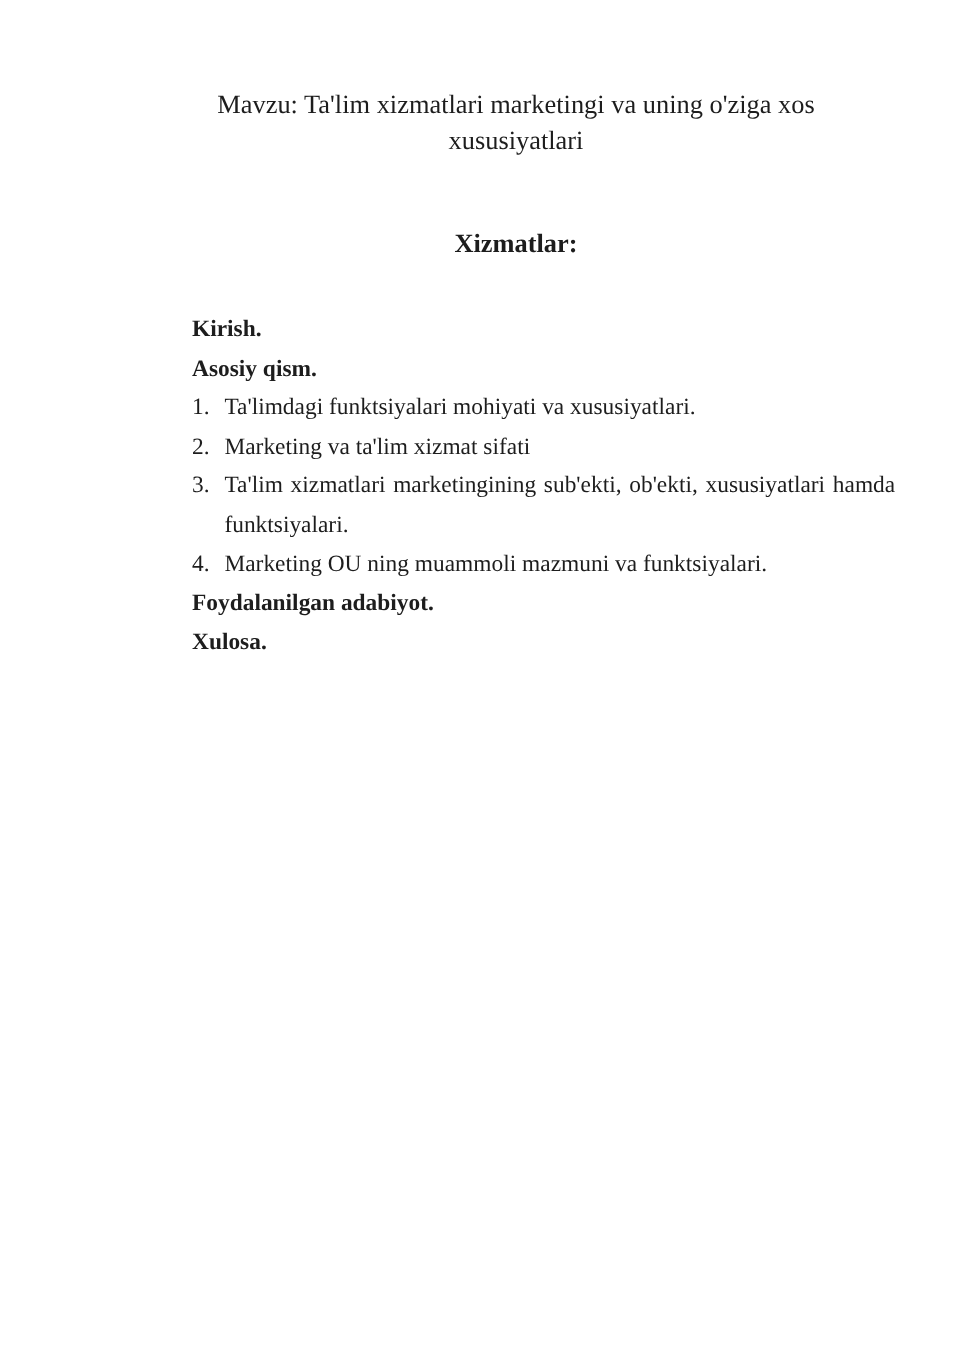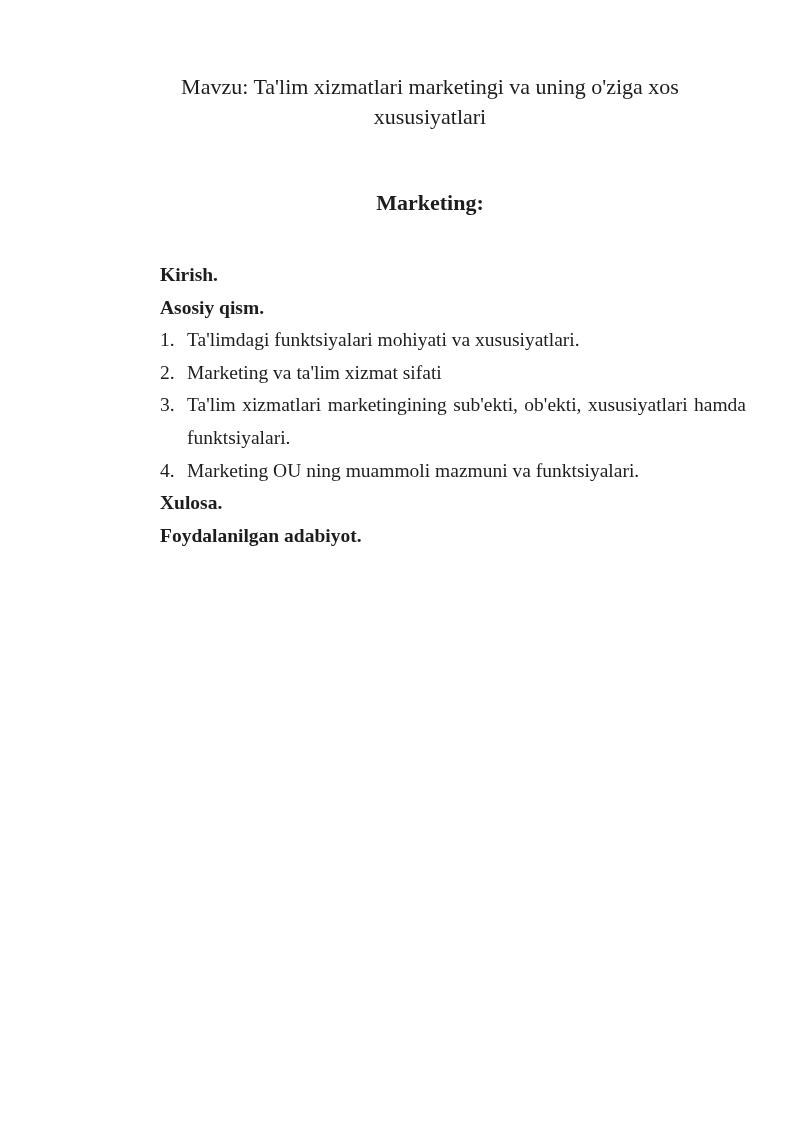--- a/index.html
+++ b/index.html
@@ -72,21 +72,21 @@
     line-height: 26px;
   }
 </style>
 </head>
 <body>
 
 <div class="page">
 
   <div class="doc-title">Mavzu: Ta'lim xizmatlari marketingi va uning o'ziga xos xususiyatlari</div>
 
-  <div class="toc-heading">Marketing:</div>
+  <div class="toc-heading">Xizmatlar:</div>
 
   <div class="toc">
 
     <div class="line bold">Kirish.</div>
 
     <div class="line bold">Asosiy qism.</div>
 
     <div class="line numbered">
       <span class="num">1.</span>
       <span class="txt">Ta'limdagi funktsiyalari mohiyati va xususiyatlari.</span>
@@ -100,21 +100,21 @@
     <div class="line numbered">
       <span class="num">3.</span>
       <span class="txt justify">Ta'lim xizmatlari marketingining sub'ekti, ob'ekti, xususiyatlari hamda funktsiyalari.</span>
     </div>
 
     <div class="line numbered">
       <span class="num">4.</span>
       <span class="txt">Marketing OU ning muammoli mazmuni va funktsiyalari.</span>
     </div>
 
+    <div class="line bold">Foydalanilgan adabiyot.</div>
+
     <div class="line bold">Xulosa.</div>
-
-    <div class="line bold">Foydalanilgan adabiyot.</div>
 
   </div>
 
   <div class="page-number">2</div>
 
 </div>
 
 </body></html>

